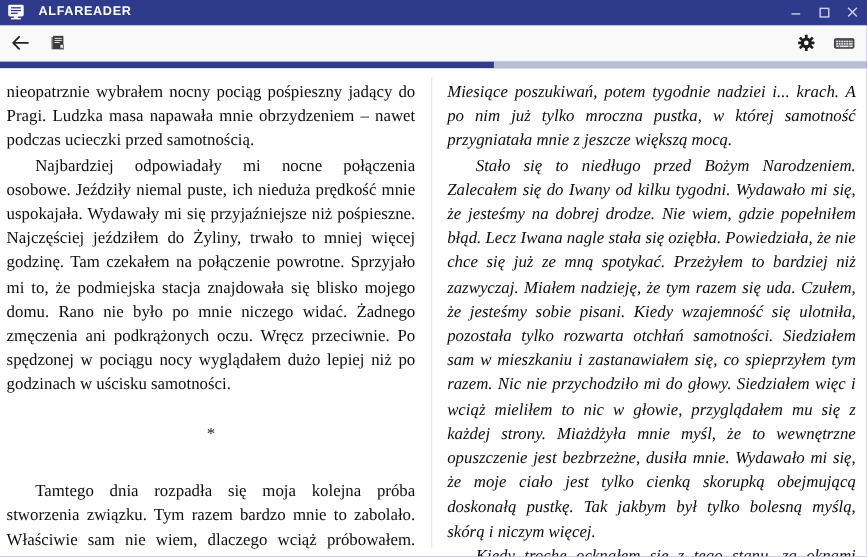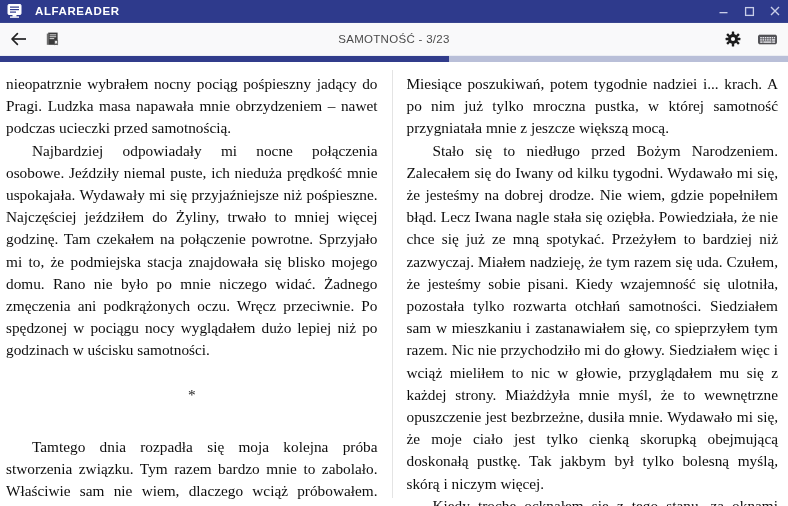--- a/index.html
+++ b/index.html
@@ -124,20 +124,21 @@
     overflow: hidden;
   }
   .page-col {
     flex: 1;
     padding: 11px 14px 16px 6px;
     box-sizing: border-box;
     overflow: hidden;
   }
   .page-col.right {
     padding: 11px 10px 0 14px;
+    font-style: italic;
   }
   .page-divider {
     width: 1px;
     background: #e4e4e4;
     margin: 8px 0 8px 0;
     flex: 0 0 1px;
   }
 
   .para {
     margin: 0;
@@ -210,21 +211,20 @@
           <rect x="3.2" y="1.6" width="9.4" height="12.2" fill="#3b3b3b"></rect>
           <rect x="1.8" y="2.6" width="1.5" height="11.2" fill="#6e6e6e"></rect>
           <rect x="4.6" y="3.4" width="6.6" height="0.9" fill="#e8e8e8"></rect>
           <rect x="4.6" y="5.3" width="6.6" height="0.9" fill="#e8e8e8"></rect>
           <rect x="4.6" y="7.2" width="4.6" height="0.9" fill="#e8e8e8"></rect>
           <path d="M9.6 9.4 h3.0 v4.4 l-1.5 -1.3 l-1.5 1.3 z" fill="#efefef" stroke="#3b3b3b" stroke-width="0.6"></path>
         </svg>
       </div>
     </div>
 
-    <div class="tb-title">SAMOTNOŚĆ - 3/23</div>
 
     <div class="tb-right">
       <div class="tb-btn">
         <svg width="16" height="16" viewBox="0 0 16 16" aria-hidden="true">
           <g fill="#1c1c1c">
             <rect x="6.8" y="0.6" width="2.4" height="3.2" rx="0.5"></rect>
             <rect x="6.8" y="12.2" width="2.4" height="3.2" rx="0.5"></rect>
             <rect x="0.6" y="6.8" width="3.2" height="2.4" rx="0.5"></rect>
             <rect x="12.2" y="6.8" width="3.2" height="2.4" rx="0.5"></rect>
             <rect x="2.0" y="2.6" width="2.4" height="3.2" rx="0.5" transform="rotate(-45 3.2 4.2)"></rect>

